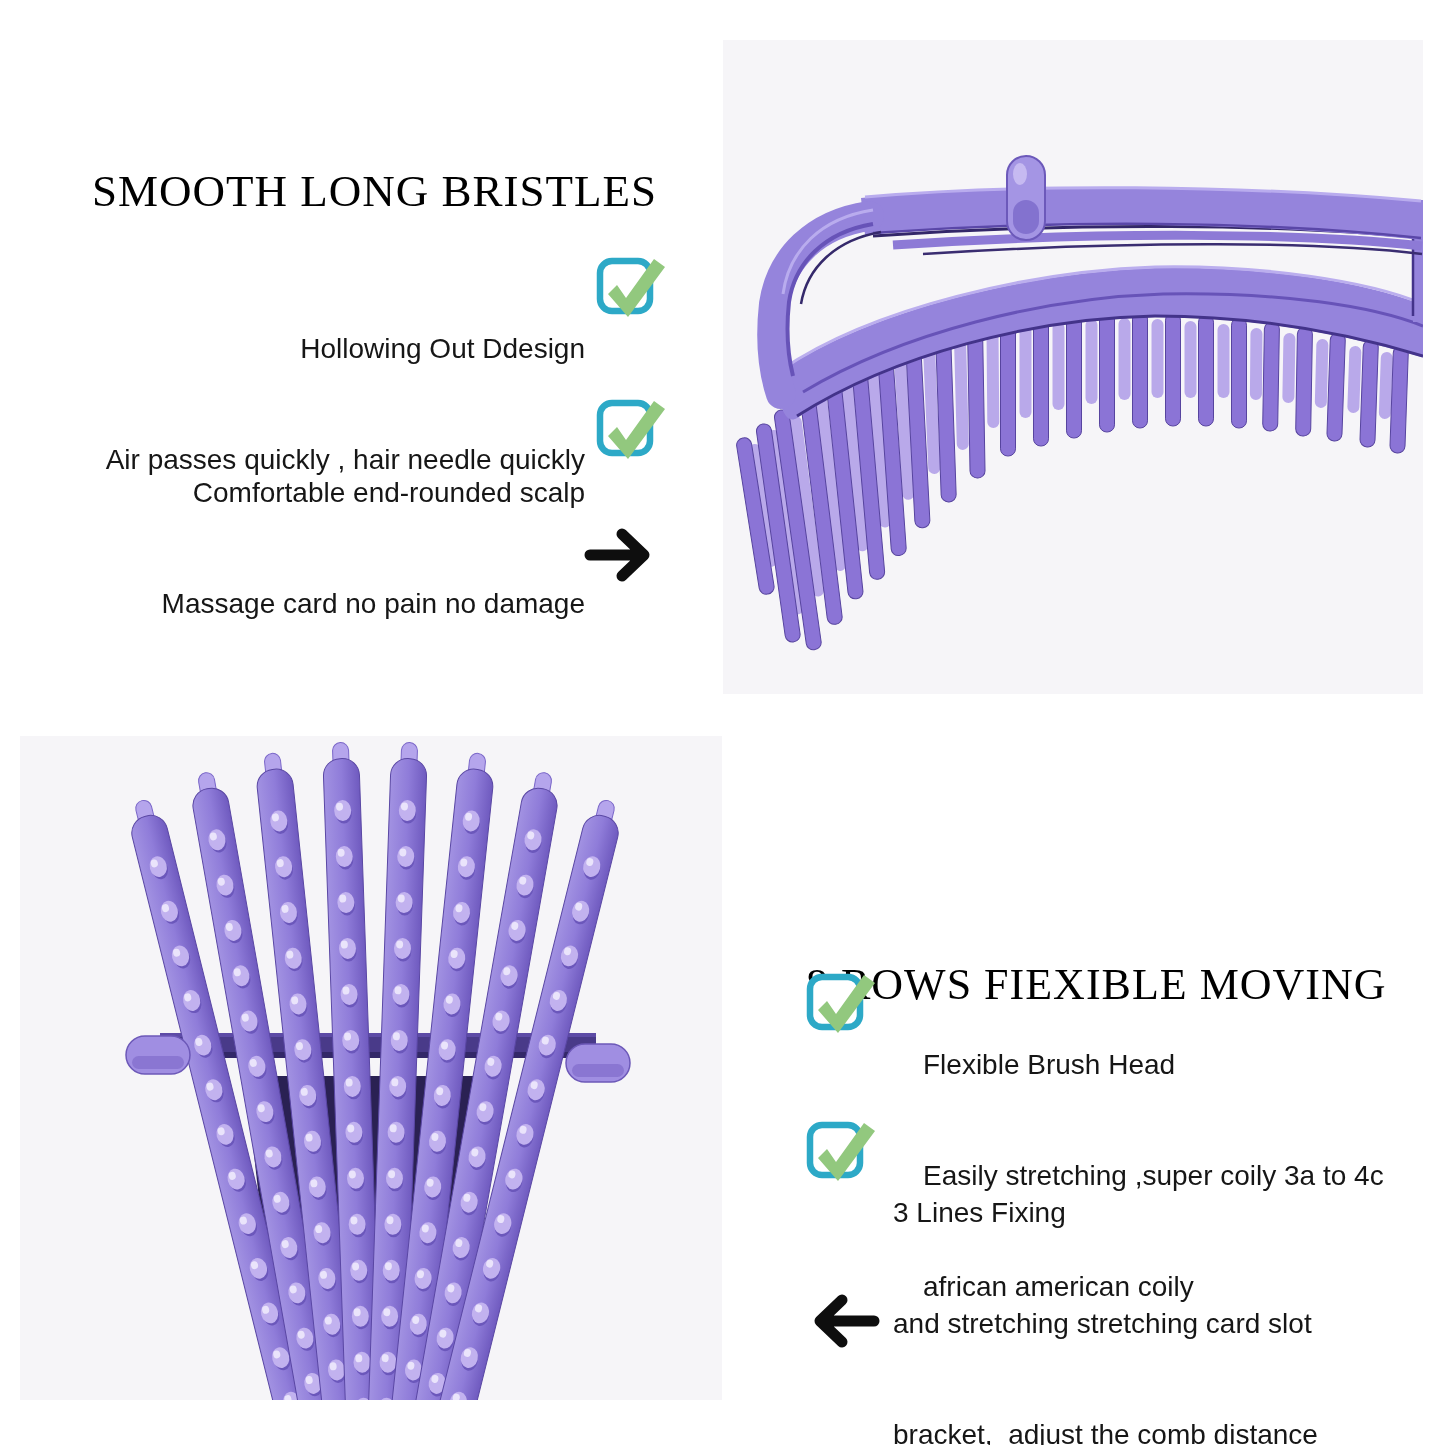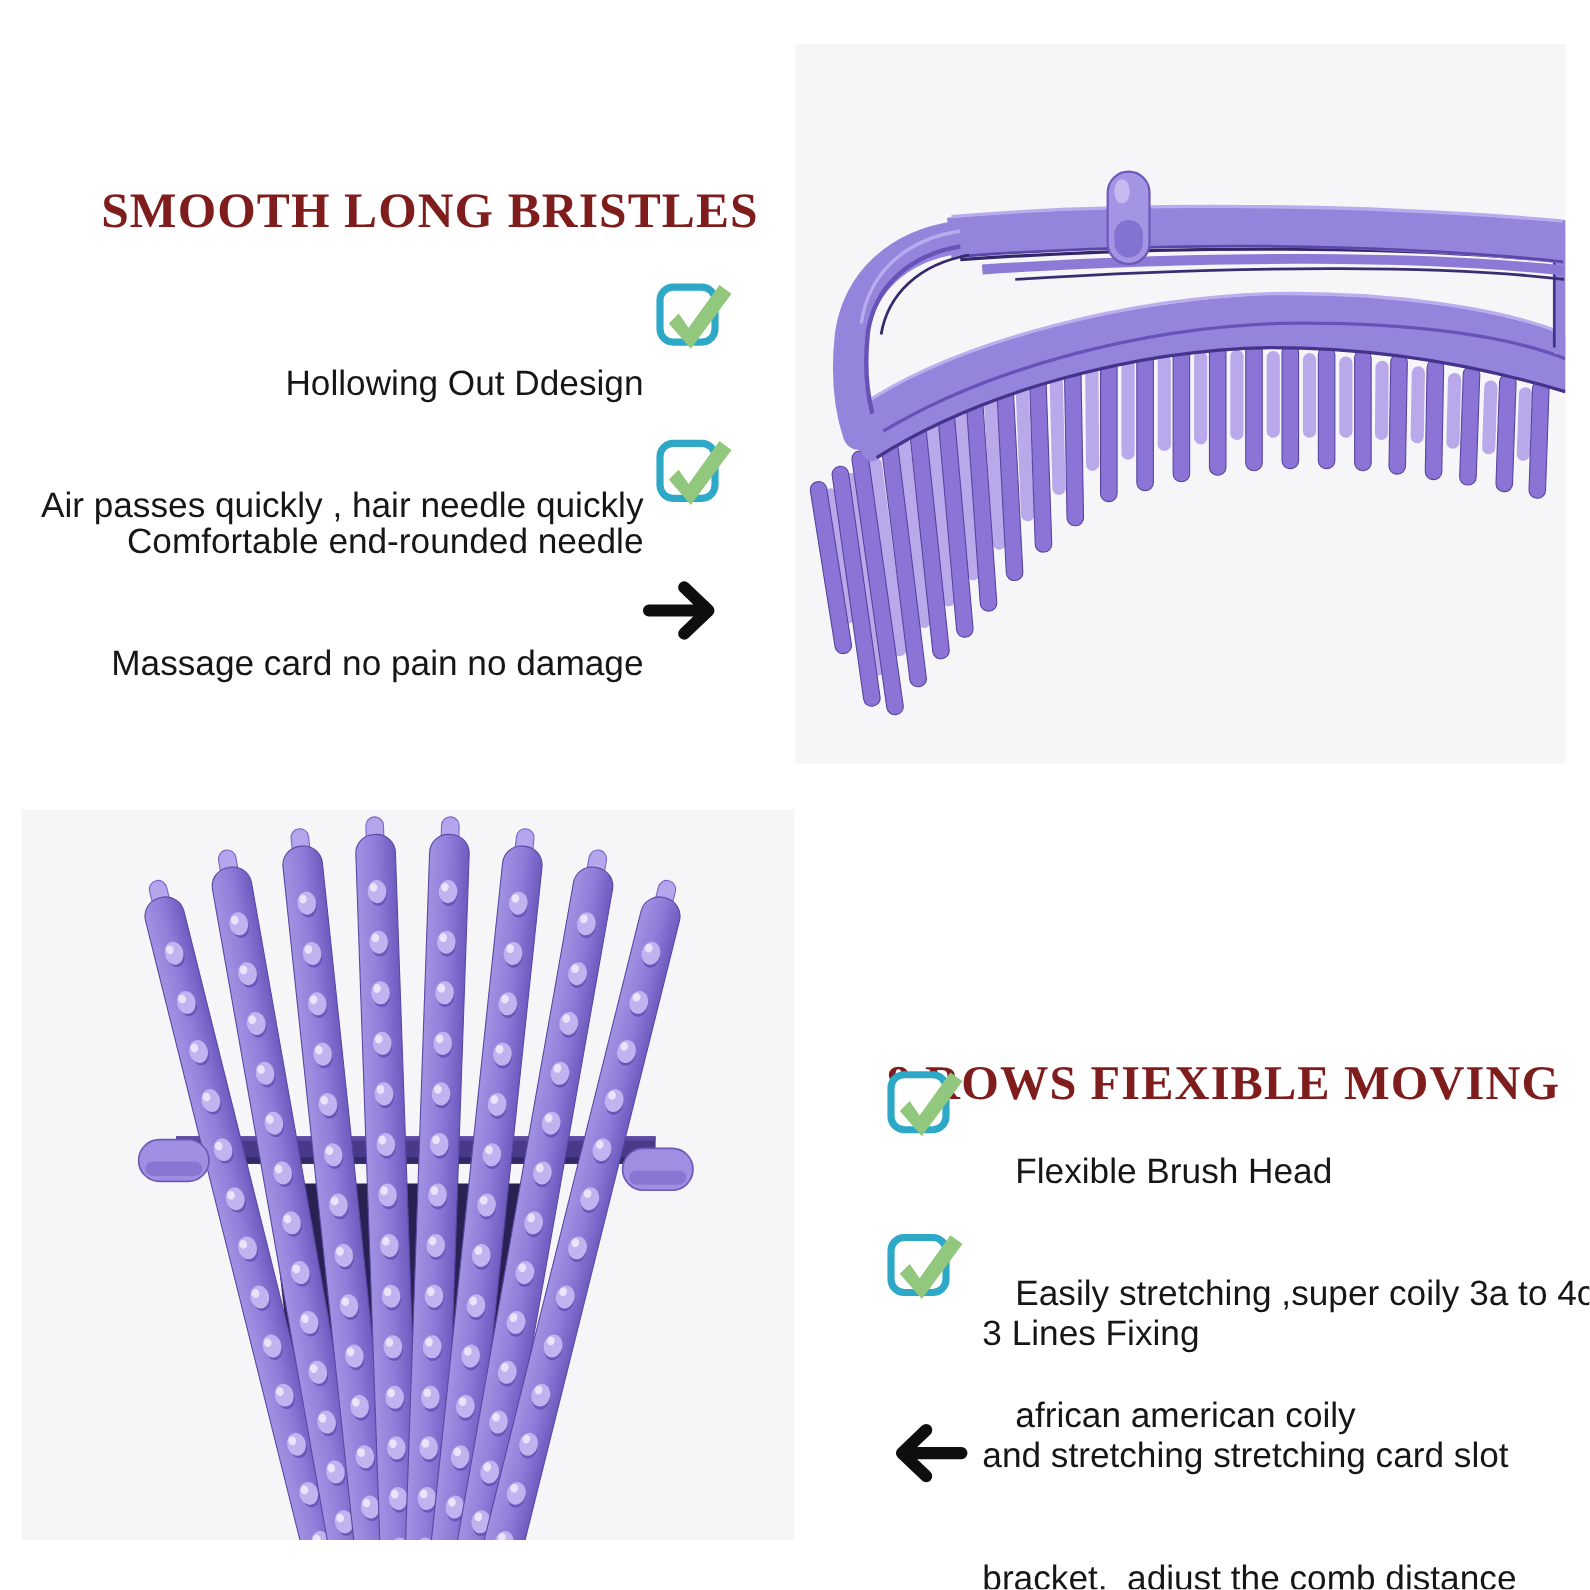--- a/index.html
+++ b/index.html
@@ -2,24 +2,24 @@
 <html><head>
 <meta charset="utf-8">
 <style>
   html,body{margin:0;padding:0;background:#ffffff;}
   .canvas{position:relative;width:1445px;height:1445px;background:#ffffff;overflow:hidden;
           font-family:"Liberation Sans",sans-serif;}
   .panel{position:absolute;background:#f6f5f8;}
   #panel-tr{left:723px;top:40px;width:700px;height:654px;}
   #panel-bl{left:20px;top:736px;width:702px;height:664px;}
   .panel svg{position:absolute;left:0;top:0;width:100%;height:100%;}
-  .h-serif{position:absolute;font-family:"Liberation Serif",serif;font-weight:700;color:#7f1d1d;white-space:pre;text-align:right;}
+  .h-serif{position:absolute;font-family:"Liberation Serif",serif;font-weight:400;color:#000000;white-space:pre;text-align:right;}
   #tl-heading{left:92px;top:168px;font-size:45px;line-height:46px;letter-spacing:1px;}
   #br-heading{left:806px;top:810px;font-size:44px;line-height:70px;letter-spacing:1px;}
-  .feature{position:absolute;color:#161616;font-size:32px;line-height:37px;white-space:pre;}
+  .feature{position:absolute;color:#161616;font-size:28px;line-height:37px;white-space:pre;}
   .ta-r{text-align:right;}
   #tl-f1{right:860px;top:256px;}
   #tl-f2{right:860px;top:400px;}
   #br-f1{left:923px;top:972px;}
   #br-f2{left:893px;top:1120px;}
   .check{position:absolute;width:74px;height:66px;}
   .check svg{width:100%;height:100%;display:block;}
   #tl-c1{left:596px;top:254px;}
   #tl-c2{left:596px;top:396px;}
   #br-c1{left:806px;top:970px;}
@@ -41,21 +41,21 @@
     <div>Air passes quickly , hair needle quickly</div>
   </div>
   <div class="check" id="tl-c1">
     <svg viewBox="0 0 74 66">
       <rect x="4" y="7" width="50" height="50" rx="12" fill="#ffffff" stroke="#2da9c7" stroke-width="6.5"></rect>
       <path d="M12,40 L21,31 L30,44 L58,5 L69,13 L32,63 Z" fill="#92c87e"></path>
     </svg>
   </div>
 
   <div class="feature ta-r" id="tl-f2">
-    <div>Comfortable end-rounded needle</div>
+    <div>Comfortable end-rounded scalp</div>
     <div>Massage card no pain no damage</div>
   </div>
   <div class="check" id="tl-c2">
     <svg viewBox="0 0 74 66">
       <rect x="4" y="7" width="50" height="50" rx="12" fill="#ffffff" stroke="#2da9c7" stroke-width="6.5"></rect>
       <path d="M12,40 L21,31 L30,44 L58,5 L69,13 L32,63 Z" fill="#92c87e"></path>
     </svg>
   </div>
 
   <div class="arrow" id="arrow-right">

